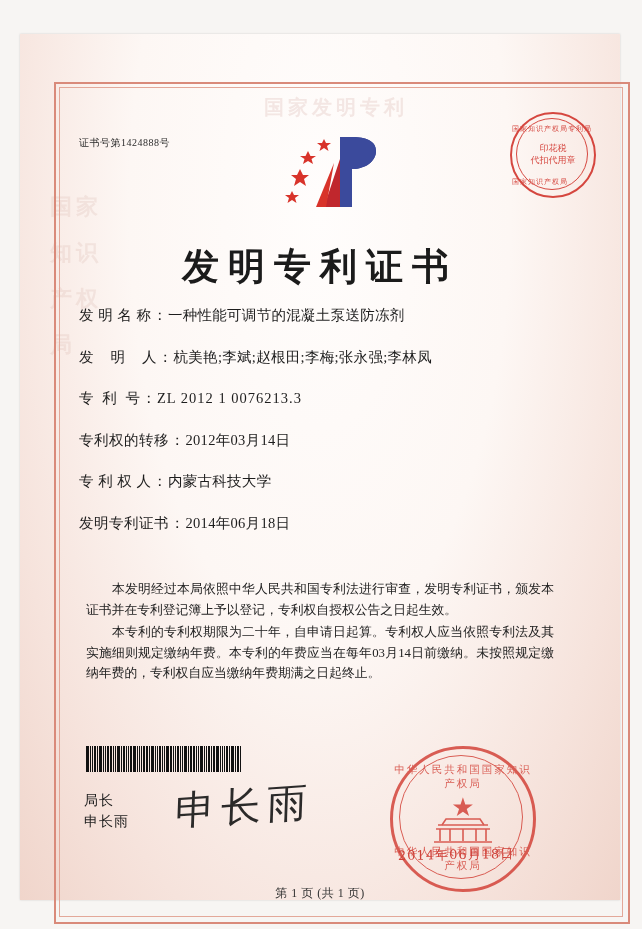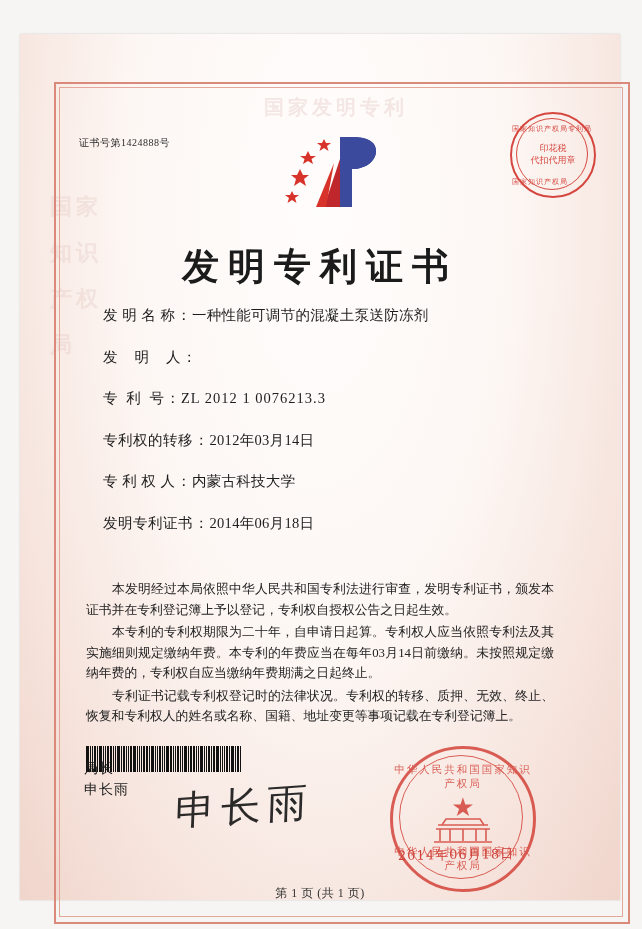--- a/index.html
+++ b/index.html
@@ -149,21 +149,20 @@
   .field-row {
     display: flex;
     align-items: baseline;
     margin-bottom: 22.5px;
     font-size: 14.5px;
     color: #1d1d1d;
   }
   .field-label {
     white-space: pre;
     letter-spacing: 0.5px;
-    margin-left: 24px;
   }
   .field-colon {
     margin: 0 1px;
   }
   .field-value {
     letter-spacing: 0.3px;
   }
   .field-value.mono {
     font-family: Liberation Serif, serif;
     letter-spacing: 1px;
@@ -199,21 +198,21 @@
   .barcode i {
     display: block;
     background: #111;
     margin-right: 1px;
   }
 
   
   .chief {
     position: absolute;
     left: 64px;
-    top: 724px;
+    top: 756px;
     font-size: 14px;
     line-height: 21px;
     color: #1d1d1d;
     letter-spacing: 1px;
   }
   .signature {
     position: absolute;
     left: 155px;
     top: 745px;
     font-size: 40px;
@@ -331,20 +330,21 @@
 
     <div class="fields">
       <div class="field-row">
         <span class="field-label">发 明 名 称</span>
         <span class="field-colon">：</span>
         <span class="field-value">一种性能可调节的混凝土泵送防冻剂</span>
       </div>
       <div class="field-row">
         <span class="field-label">发    明    人</span>
         <span class="field-colon">：</span>
+        <span class="field-value">杭美艳;李斌;赵根田;李梅;张永强;李林凤</span>
       </div>
       <div class="field-row">
         <span class="field-label">专  利  号</span>
         <span class="field-colon">：</span>
         <span class="field-value mono">ZL 2012 1 0076213.3</span>
       </div>
       <div class="field-row">
         <span class="field-label">专利权的转移</span>
         <span class="field-colon">：</span>
         <span class="field-value">2012年03月14日</span>
@@ -357,21 +357,20 @@
       <div class="field-row">
         <span class="field-label">发明专利证书</span>
         <span class="field-colon">：</span>
         <span class="field-value">2014年06月18日</span>
       </div>
     </div>
 
     <div class="body-text">
       <p>本发明经过本局依照中华人民共和国专利法进行审查，发明专利证书，颁发本证书并在专利登记簿上予以登记，专利权自授权公告之日起生效。</p>
       <p>本专利的专利权期限为二十年，自申请日起算。专利权人应当依照专利法及其实施细则规定缴纳年费。本专利的年费应当在每年03月14日前缴纳。未按照规定缴纳年费的，专利权自应当缴纳年费期满之日起终止。</p>
-      <p>专利证书记载专利权登记时的法律状况。专利权的转移、质押、无效、终止、恢复和专利权人的姓名或名称、国籍、地址变更等事项记载在专利登记簿上。</p>
     </div>
 
     <div class="barcode">
         <i style="width: 3px;"></i>
         <i style="width: 1px;"></i>
         <i style="width: 1px;"></i>
         <i style="width: 2px;"></i>
         <i style="width: 1px;"></i>
         <i style="width: 3px;"></i>
         <i style="width: 1px;"></i>

